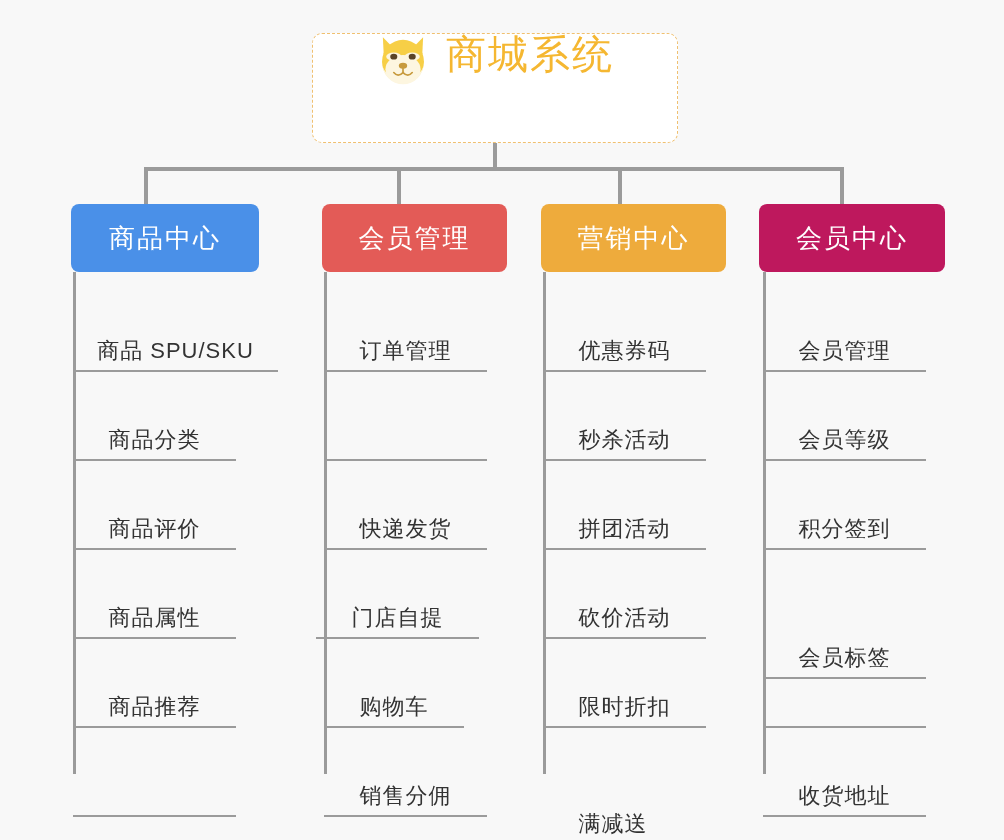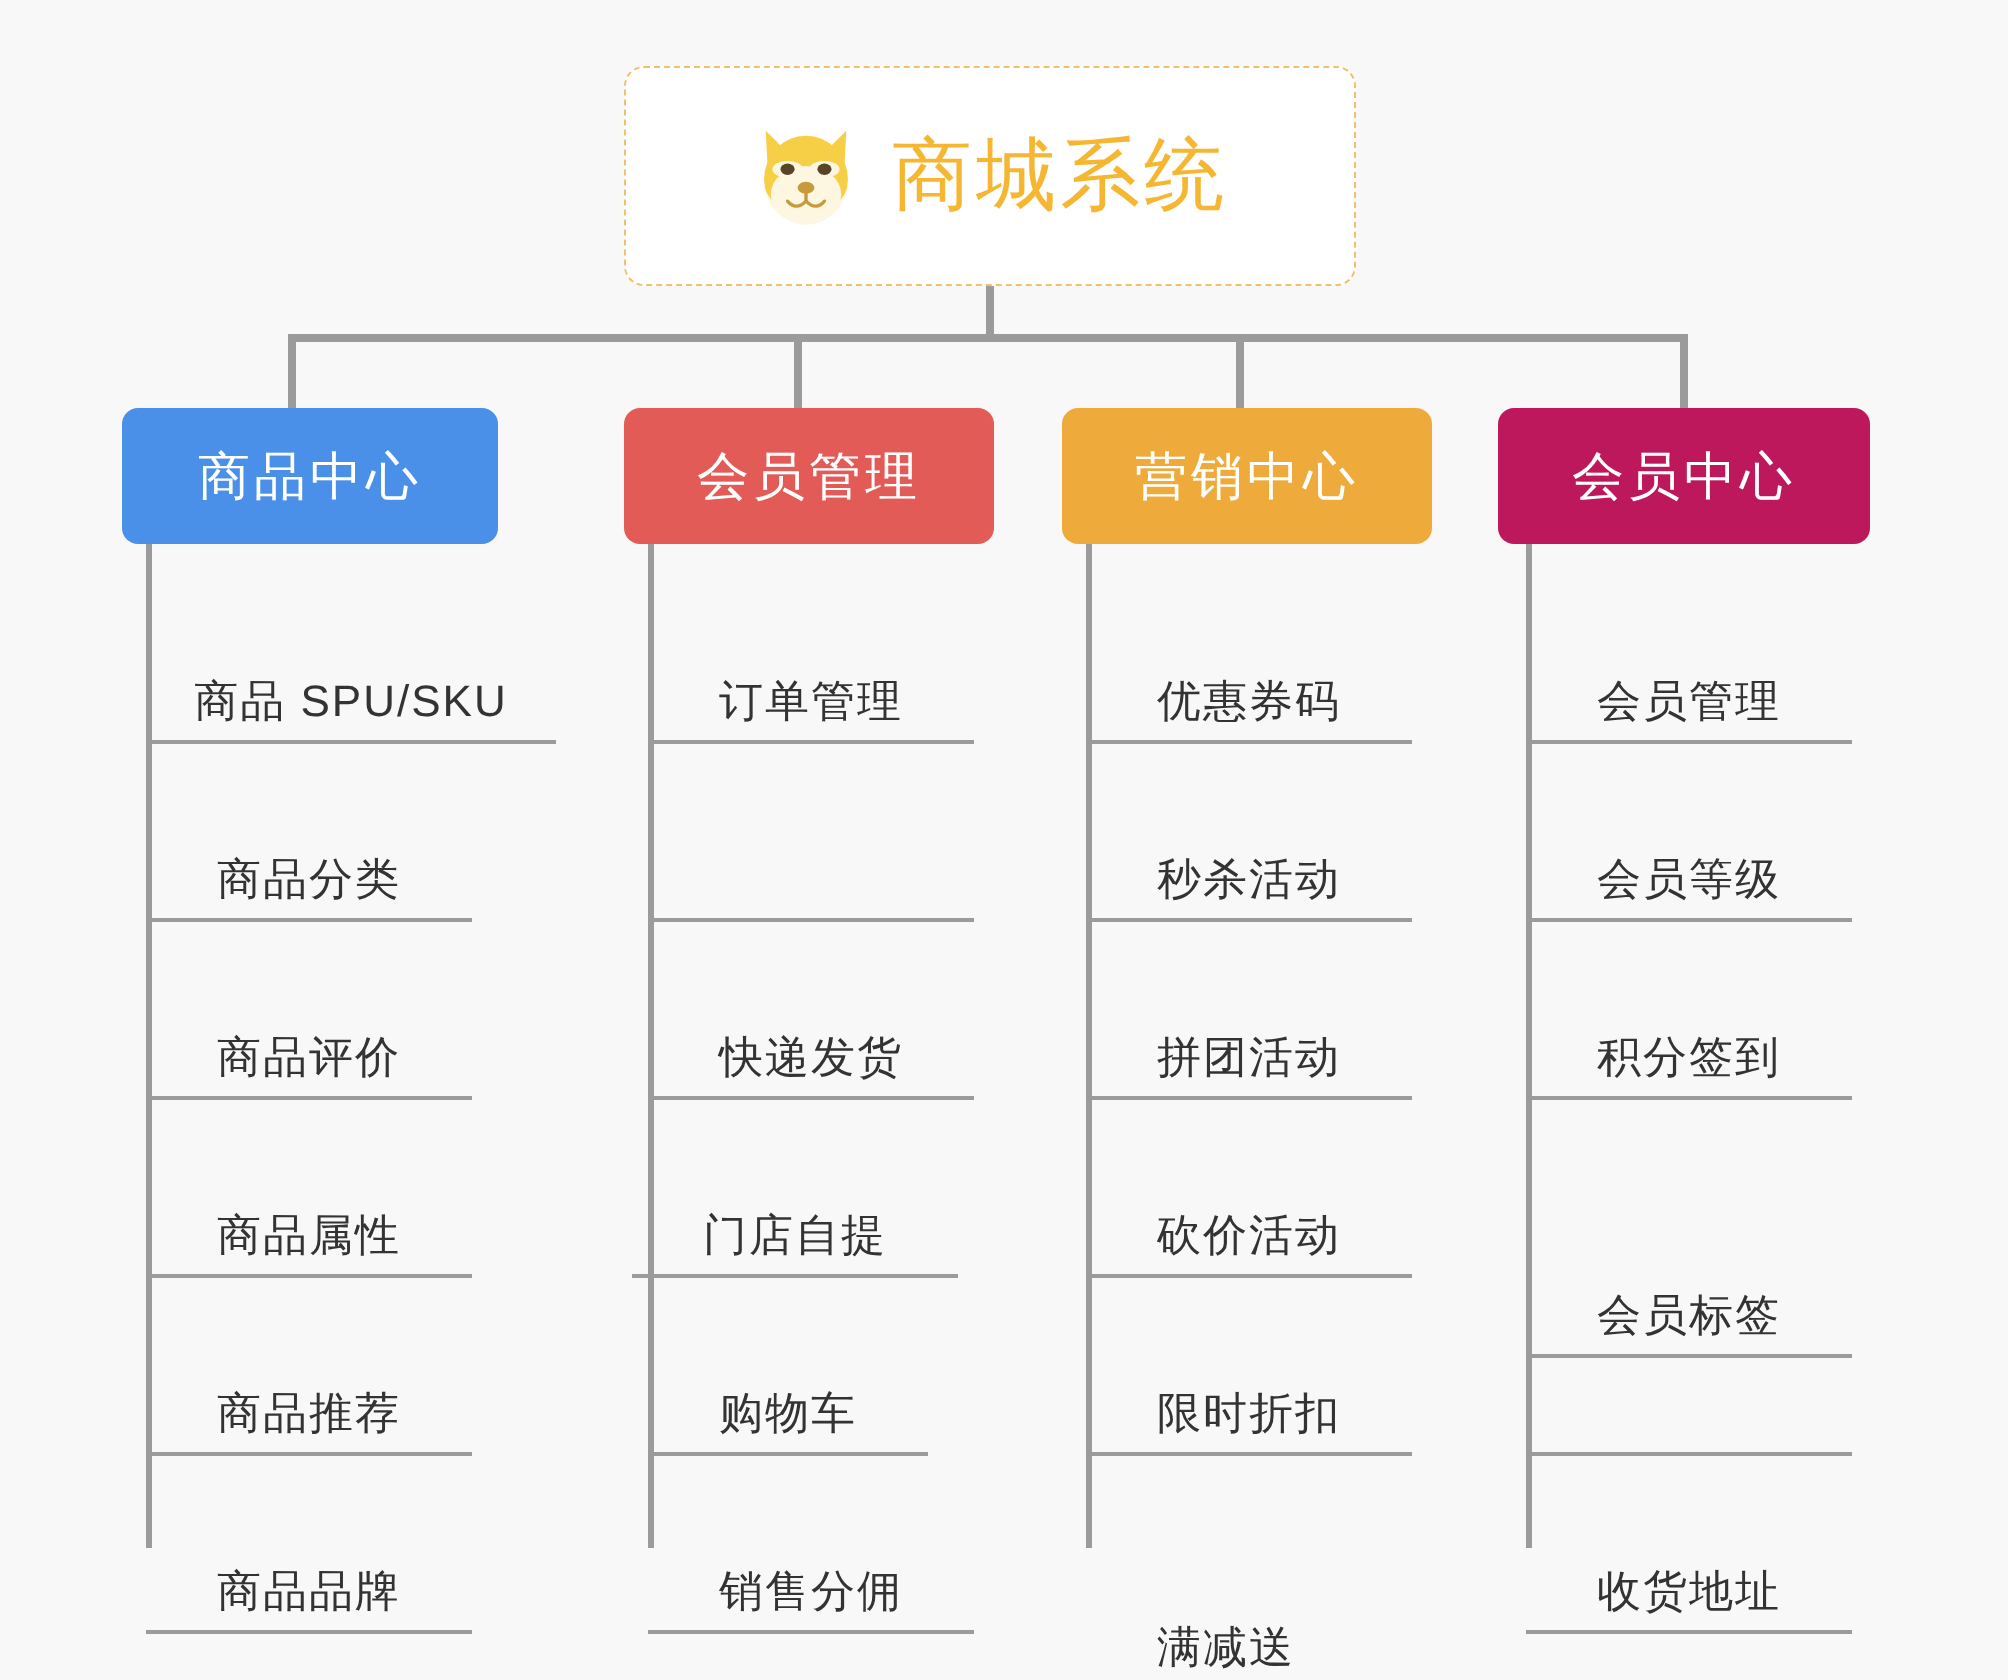--- a/index.html
+++ b/index.html
@@ -25,21 +25,20 @@
     position: absolute;
     left: 312px;
     top: 33px;
     width: 366px;
     height: 110px;
     background: #ffffff;
     border: 1px dashed #f0c070;
     border-radius: 10px;
     box-sizing: border-box;
     display: flex;
-    align-items: center;
     justify-content: center;
     gap: 16px;
   }
   .root-emoji {
     width: 54px;
     height: 52px;
     position: relative;
     flex: 0 0 auto;
   }
   .root-title {
@@ -59,21 +58,21 @@
   .conn-h { height: 4px; }
 
   
   .branch {
     position: absolute;
     top: 204px;
   }
   .branch-head {
     position: absolute;
     top: 0;
-    left: 4px;
+    left: 14px;
     height: 68px;
     border-radius: 8px;
     display: flex;
     align-items: center;
     justify-content: center;
     box-sizing: border-box;
   }
   .branch-head-label {
     color: #ffffff;
     font-size: 26px;
@@ -161,21 +160,20 @@
     </div>
     <div class="leaf" style="left:16px; top:346px; width:163px;">
       <div class="leaf-label">商品属性</div>
       <div class="leaf-line" style="width: 163px; background: rgb(155, 155, 155);"></div>
     </div>
     <div class="leaf" style="left:16px; top:435px; width:163px;">
       <div class="leaf-label">商品推荐</div>
       <div class="leaf-line" style="width: 163px; background: rgb(155, 155, 155);"></div>
     </div>
     <div class="leaf" style="left:16px; top:524px; width:163px;">
-      <div class="leaf-label">商品品牌</div>
       <div class="leaf-line" style="width: 163px; background: rgb(155, 155, 155);"></div>
     </div>
   </div>
 
   <div class="branch" style="left:308px; width:240px;">
     <div class="branch-head" style="width: 185px; background: rgb(227, 91, 87);">
       <span class="branch-head-label">会员管理</span>
     </div>
     <div class="trunk" style="left: 16px; top: 68px; height: 502px; background: rgb(155, 155, 155);"></div>
     <div class="leaf" style="left:16px; top:79px; width:163px;">

